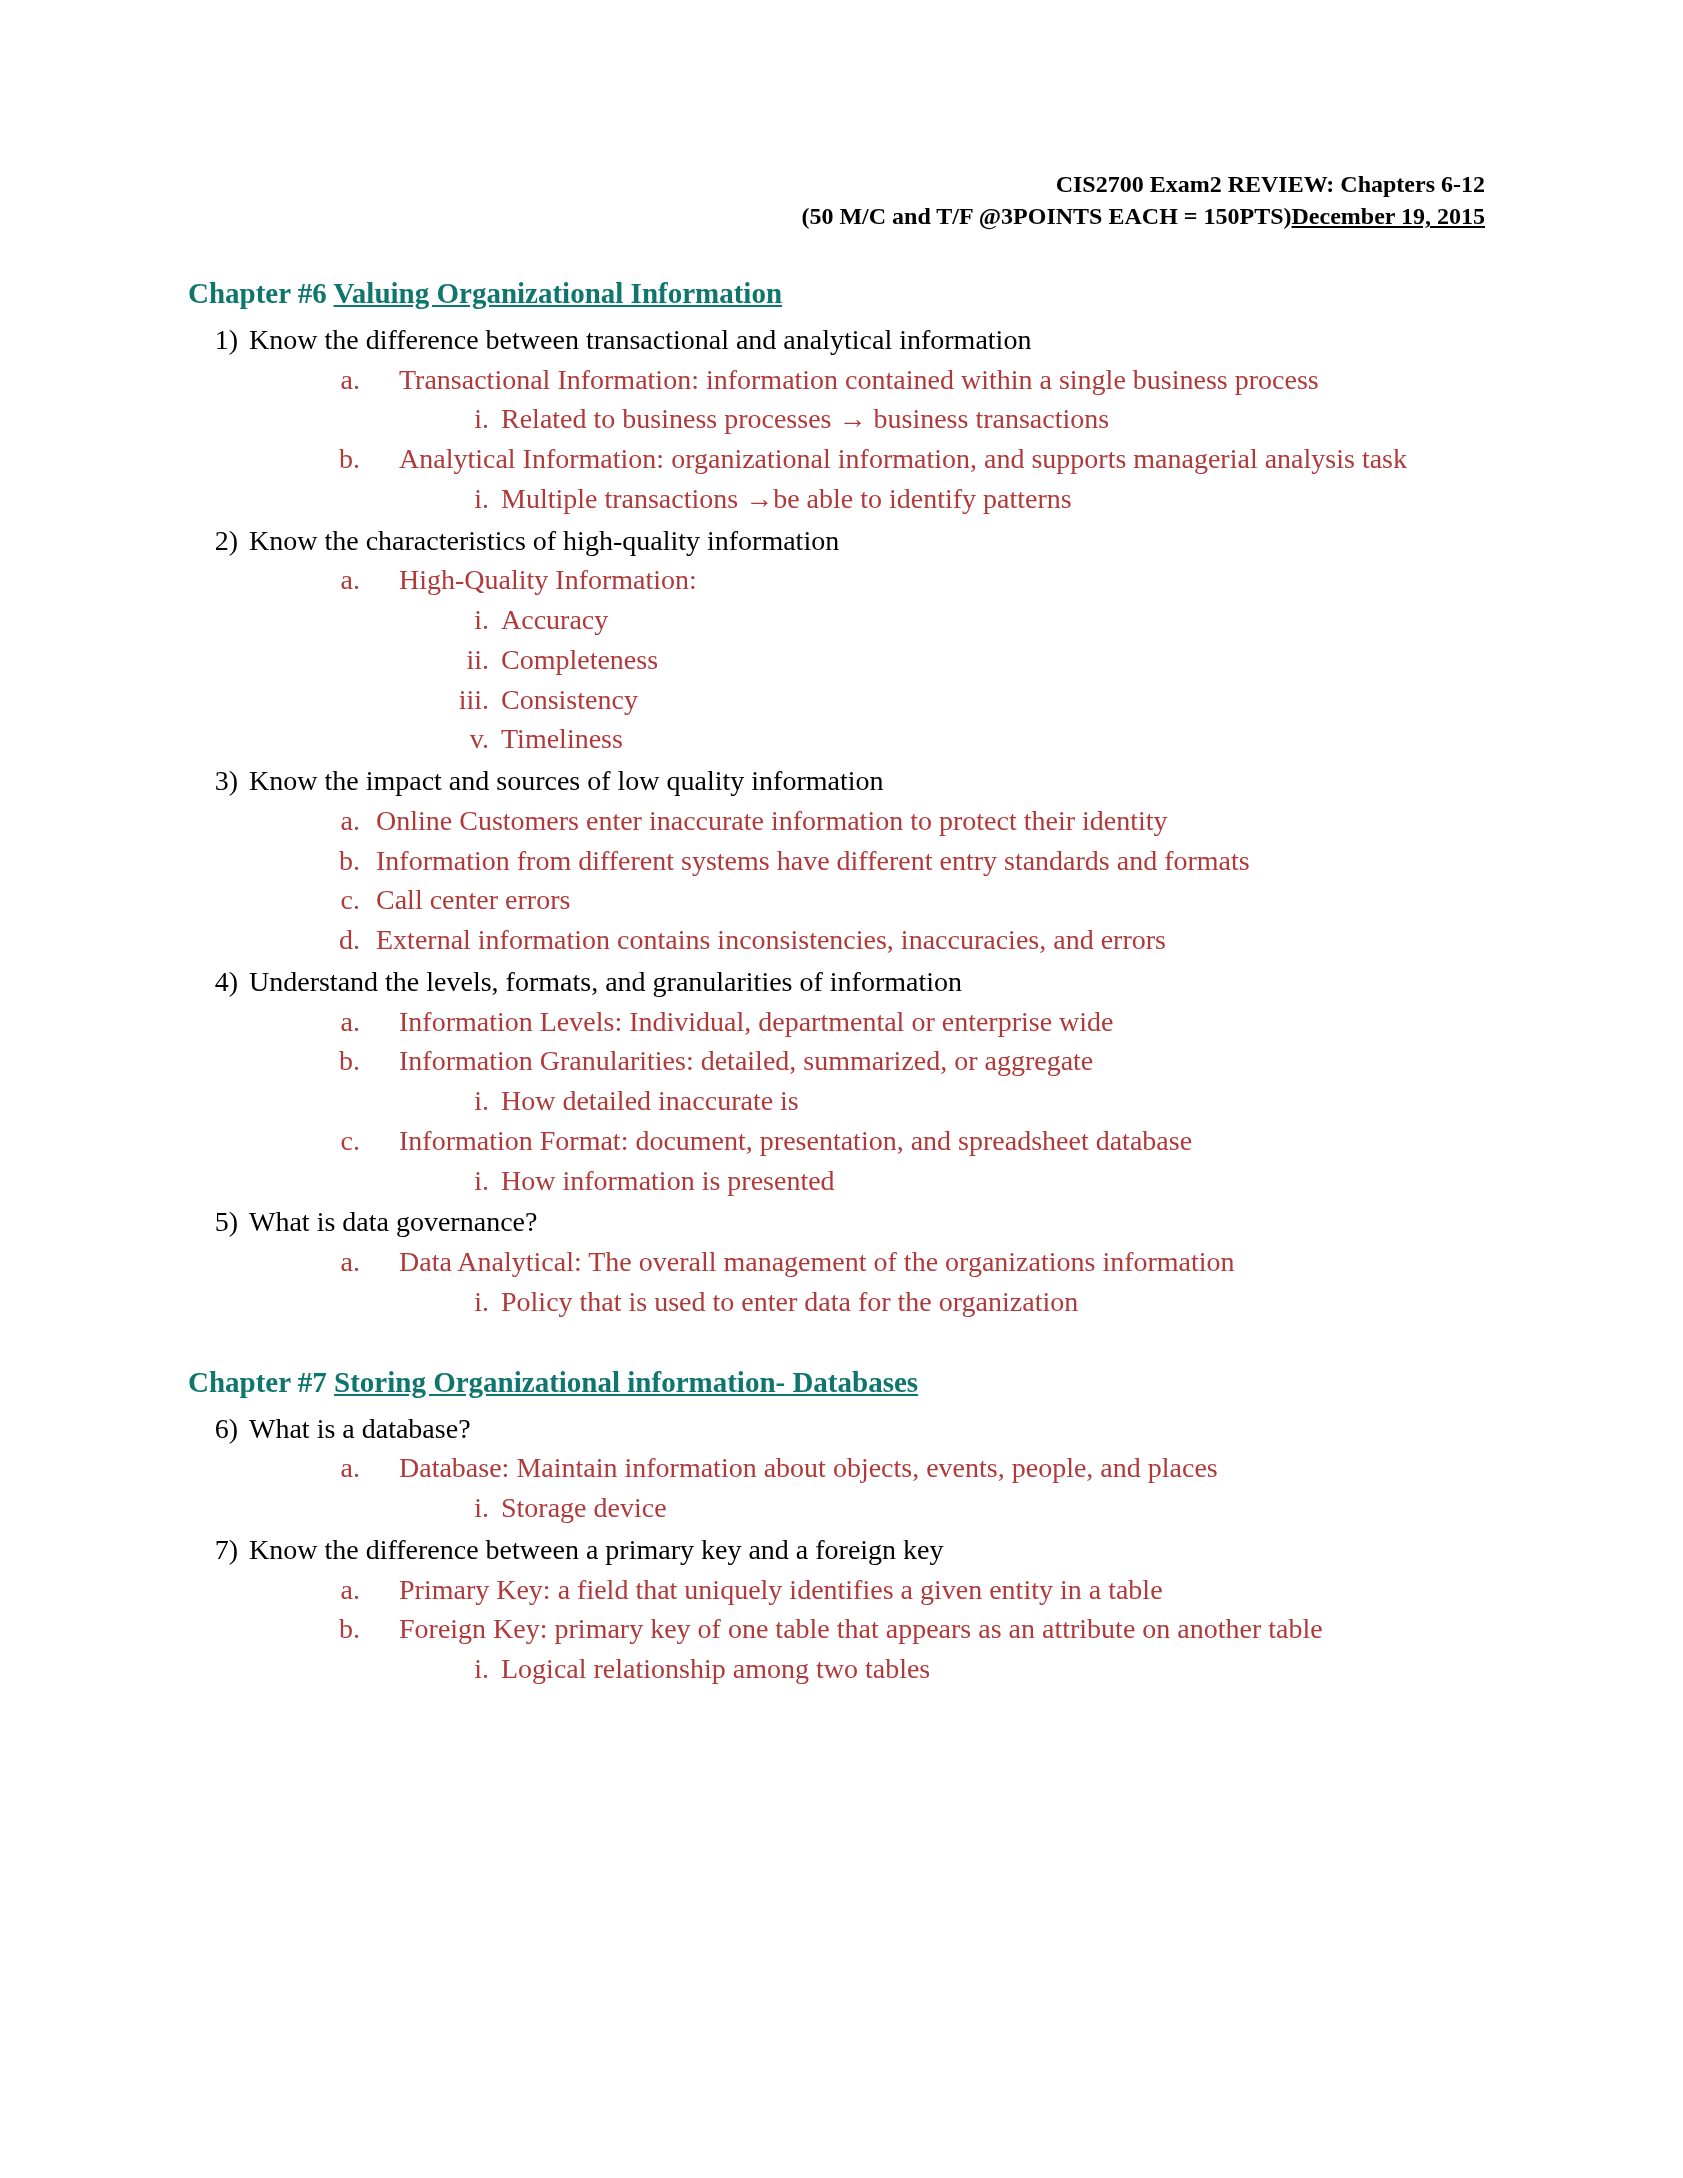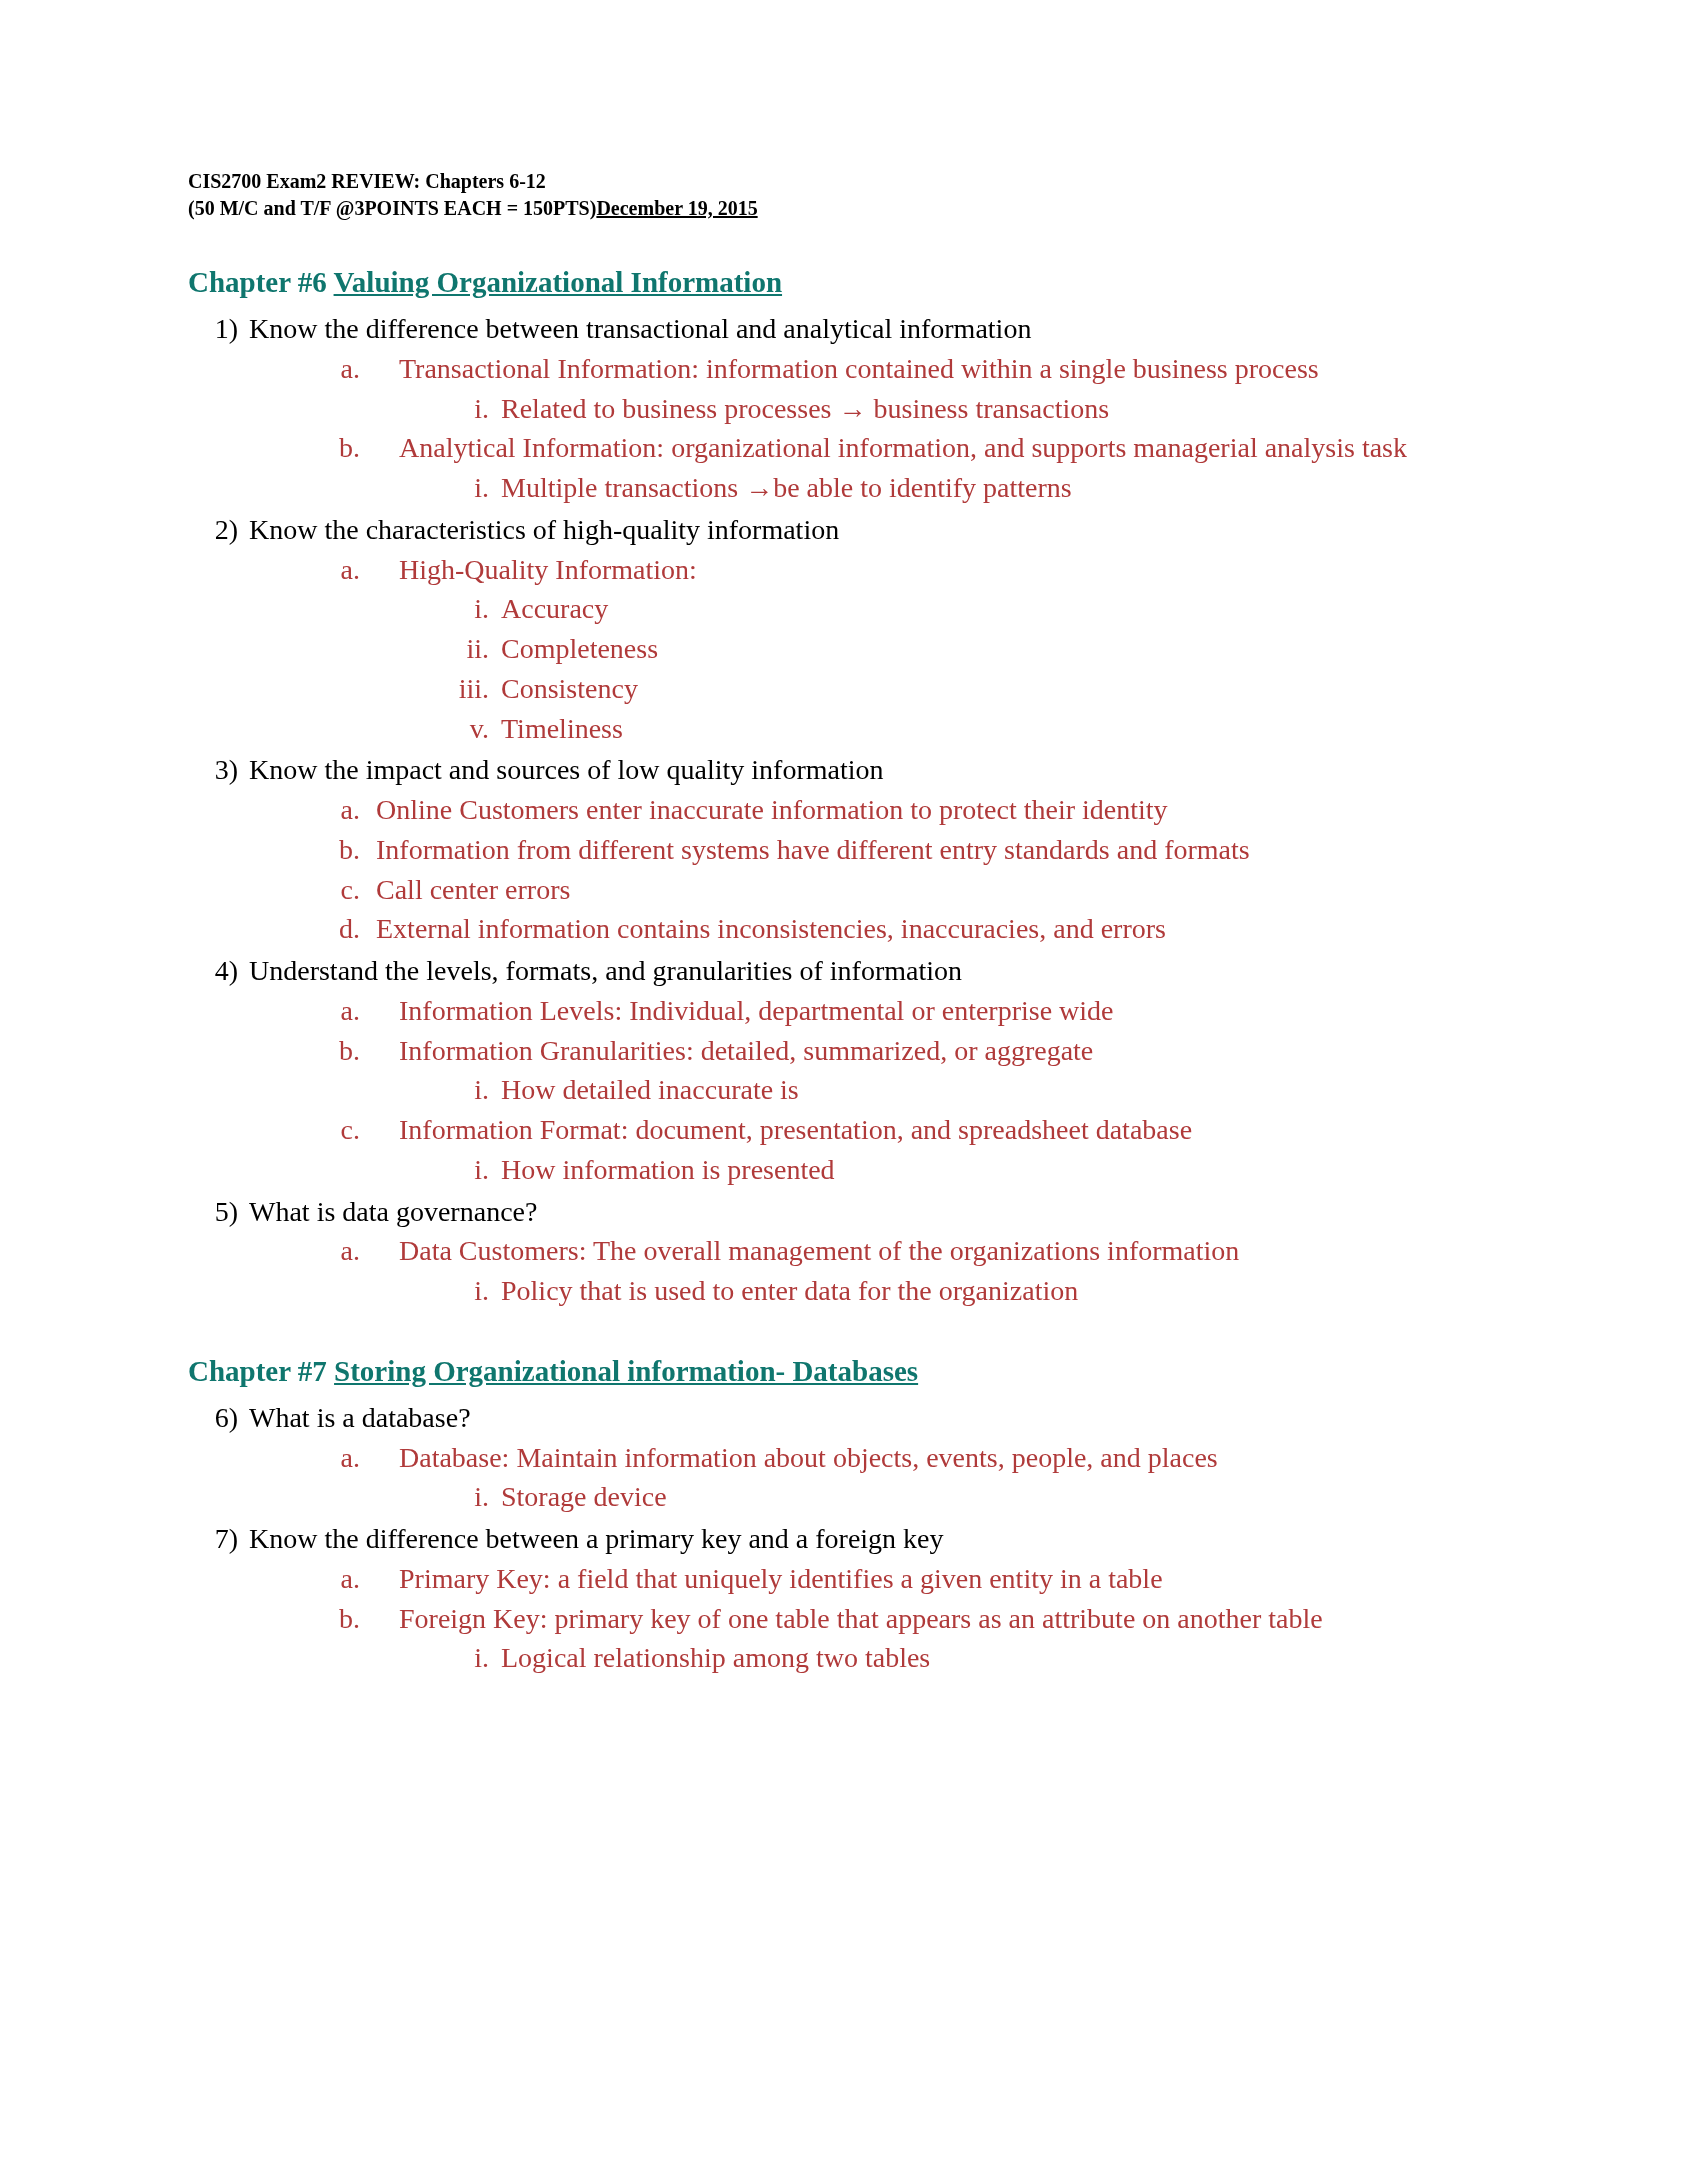--- a/index.html
+++ b/index.html
@@ -15,24 +15,24 @@
     position: relative;
     overflow: hidden;
   }
   .page {
     width: 1683px;
     height: 2178px;
     box-sizing: border-box;
     padding: 168px 198px 0 188px;
   }
   .title-block {
-    text-align: left;
+    text-align: right;
     color: #000000;
     font-weight: bold;
-    font-size: 20px;
+    font-size: 24px;
     line-height: 1.35;
   }
   .title-line2 .date-underline {
     text-decoration: underline;
   }
   .chapter-heading {
     color: #0f766e;
     font-weight: bold;
     font-size: 29px;
     margin-top: 44px;
@@ -229,21 +229,21 @@
         </li>
       </ol>
     </li>
 
     <li>
       <span class="marker">5)</span>
       <span>What is data governance?</span>
       <ol class="level2">
         <li>
           <span class="marker">a.</span>
-          <span class="term">Data Customers</span><span>: The overall management of the organizations information</span>
+          <span class="term">Data Analytical</span><span>: The overall management of the organizations information</span>
           <ol class="level3">
             <li>
               <span class="marker">i.</span>
               <span>Policy that is used to enter data for the organization</span>
             </li>
           </ol>
         </li>
       </ol>
     </li>
 

